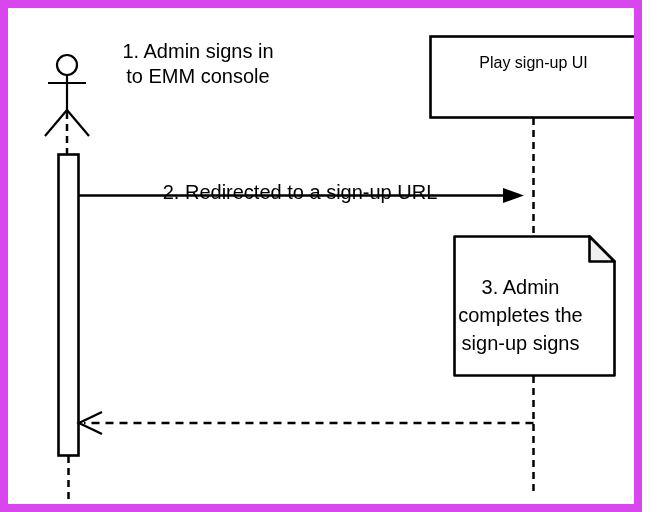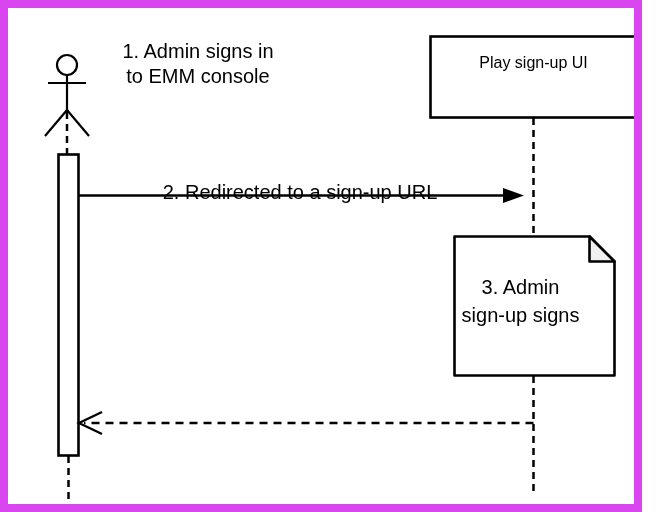--- a/index.html
+++ b/index.html
@@ -110,17 +110,18 @@
     <div>1. Admin signs in</div>
     <div>to EMM console</div>
   </div>
 
   <div class="label play-label">Play sign-up UI</div>
 
   <div class="label msg2-label">2. Redirected to a sign-up URL</div>
 
   <div class="label note-label">
     <div>3. Admin</div>
+    <div>completes the</div>
     <div>sign-up signs</div>
   </div>
 
 
 </div>
 
 </body></html>

